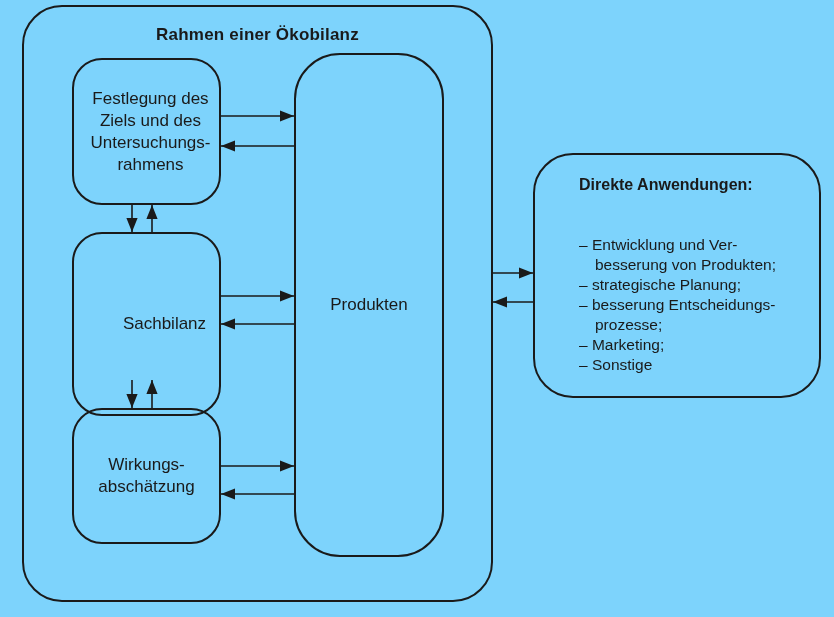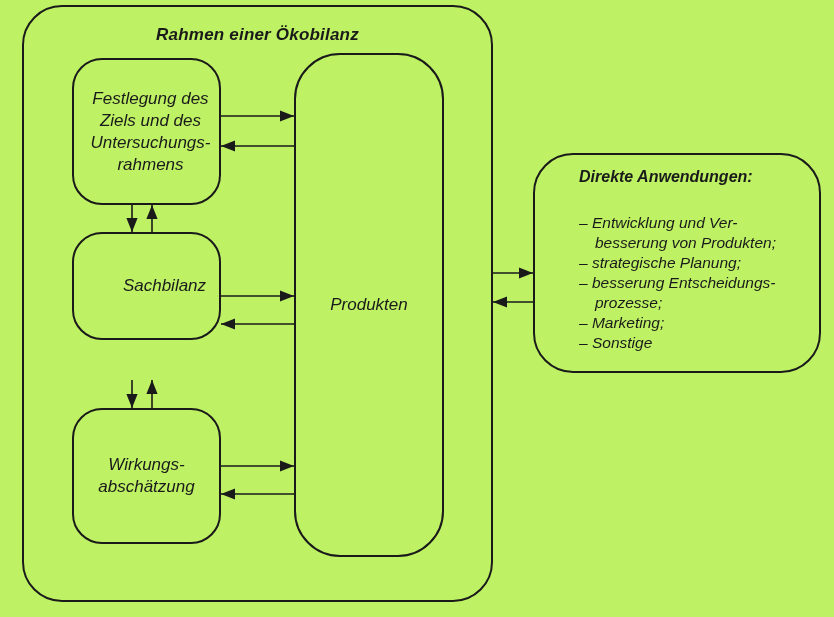--- a/index.html
+++ b/index.html
@@ -4,25 +4,24 @@
 <style>
   html, body {
     margin: 0;
     padding: 0;
     background: #ffffff;
   }
   .canvas {
     position: relative;
     width: 834px;
     height: 617px;
-    background: #bef264;
+    background: #7dd3fc;
     font-family: "Liberation Sans", "DejaVu Sans", sans-serif;
     color: #1a1a1a;
     overflow: hidden;
-    font-style: italic;
   }
   .box {
     position: absolute;
     box-sizing: border-box;
     border: 2px solid #1a1a1a;
     background: transparent;
   }
   .frame {
     left: 22px; top: 5px;
     width: 471px; height: 597px;
@@ -40,36 +39,36 @@
     align-items: center;
     justify-content: center;
     text-align: center;
   }
   .node-label {
     white-space: pre-line;
     font-size: 17px;
     line-height: 22px;
   }
   .node-goal   { left: 72px;  top: 58px;  width: 149px; height: 147px; border-radius: 30px; padding-left: 8px; }
-  .node-inv    { left: 72px;  top: 232px; width: 149px; height: 108px; border-radius: 30px; padding-left: 36px; }
+  .node-inv    { left: 72px;  top: 232px; width: 149px; height: 184px; border-radius: 30px; padding-left: 36px; }
   .node-impact { left: 72px;  top: 408px; width: 149px; height: 136px; border-radius: 30px; }
   .node-interp { left: 294px; top: 53px;  width: 150px; height: 504px; border-radius: 46px; }
   .apps {
     left: 533px; top: 153px;
-    width: 288px; height: 220px;
+    width: 288px; height: 245px;
     border-radius: 40px;
-    padding: 12px 18px 0 44px;
+    padding: 20px 18px 0 44px;
   }
   .apps-title {
     font-size: 16px;
     font-weight: bold;
     line-height: 20px;
   }
   .apps-list {
-    margin-top: 26px;
+    margin-top: 40px;
   }
   .apps-line {
     font-size: 15.5px;
     line-height: 20px;
     white-space: pre;
   }
   .apps-line.indent {
     padding-left: 16px;
   }
   .arrow-layer {

